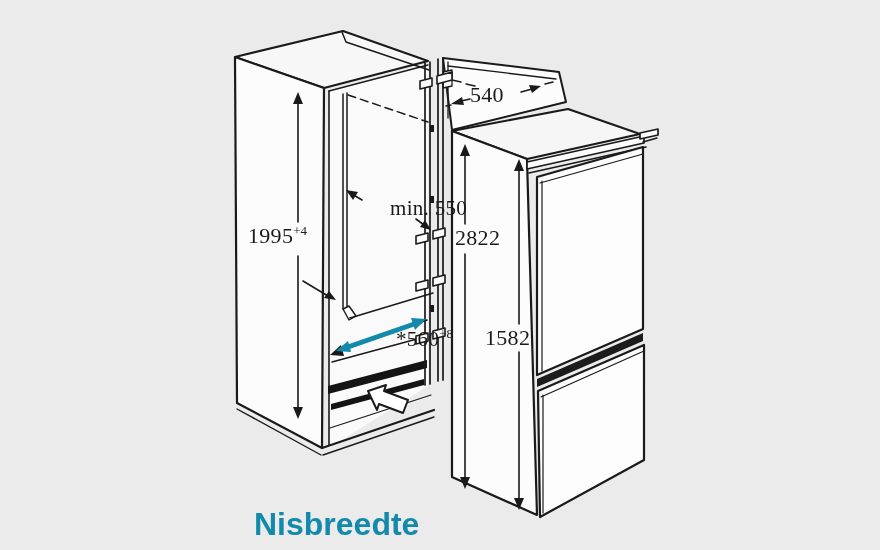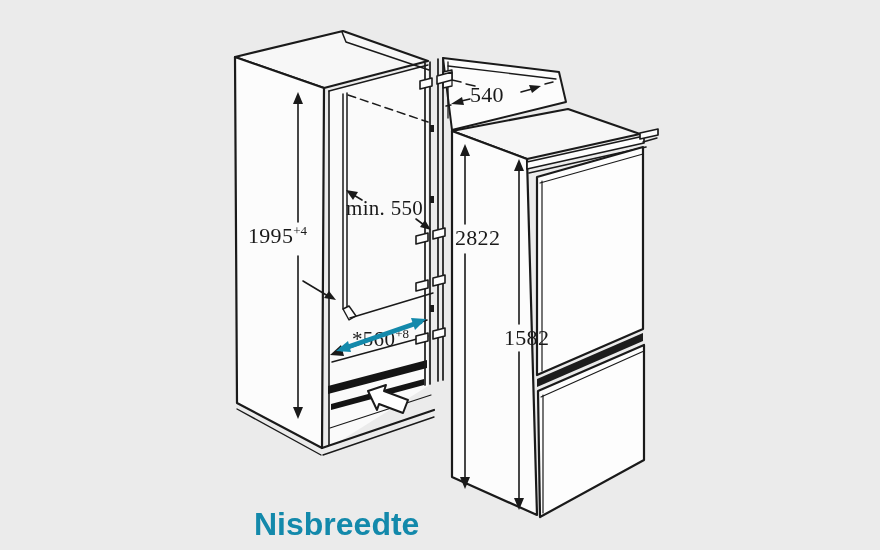--- a/index.html
+++ b/index.html
@@ -13,21 +13,21 @@
   #line-art{z-index:0;}
   #accent-art{z-index:2;pointer-events:none;}
   .lbl{
     position:absolute;z-index:1;
     color:var(--line,#1a1a1a);
     font-size:22px;line-height:1;white-space:nowrap;
     letter-spacing:.3px;
     font-family:Liberation Serif, serif;
   }
   .lbl sup{font-size:13px;letter-spacing:0;}
-  .lbl.small{font-size:21px;}
+  .lbl.small{font-size:21px;padding-left:44px;}
   .caption{
     position:absolute;z-index:1;
     color:var(--accent,#1389ab);
     font-size:32px;font-weight:700;line-height:1;white-space:nowrap;margin-top:42px;
   }
 </style>
 </head>
 <body>
 
 <div class="stage">
@@ -161,21 +161,21 @@
   </svg>
 
   <div class="lbl" style="left:248px;top:224px"><span>1995</span><sup>+4</sup></div>
 
   <div class="lbl small" style="left:346px;top:198px">min. 550</div>
 
   <div class="lbl" style="left:470px;top:84px">540</div>
 
   <div class="lbl" style="left:455px;top:227px">2822</div>
 
-  <div class="lbl" style="left:504px;top:327px">1582</div>
+  <div class="lbl" style="left:485px;top:327px">1582</div>
 
   <div class="lbl small" style="left:352px;top:327px"><span>*560</span><sup>+8</sup></div>
 
   <div class="caption" style="left:254px;top:466px">Nisbreedte</div>
 
   <svg id="accent-art" width="880" height="550" viewBox="0 0 880 550">
     <g stroke-linecap="round">
       <path d="M335,353 L427,320" style="stroke:var(--line,#1a1a1a)" stroke-width="1.6" fill="none"></path>
       <polygon points="330,355 344,356 341,345" style="fill:var(--line,#1a1a1a)" stroke="none"></polygon>
       <path d="M342,349 L420,322" style="stroke:var(--accent,#1389ab)" stroke-width="5" fill="none"></path>

